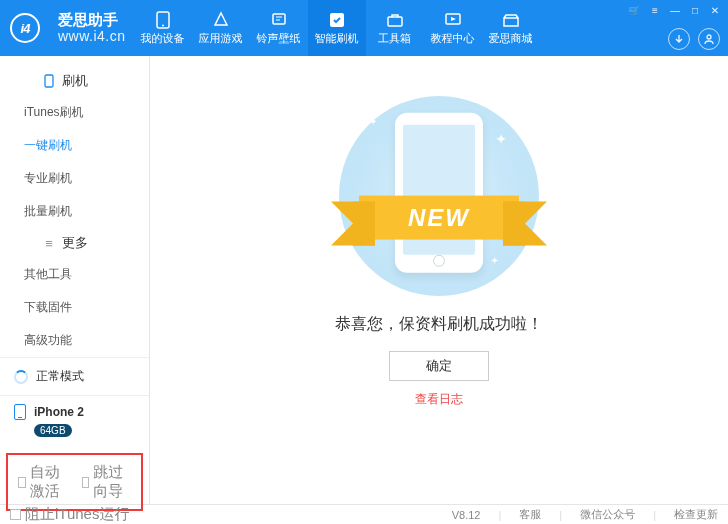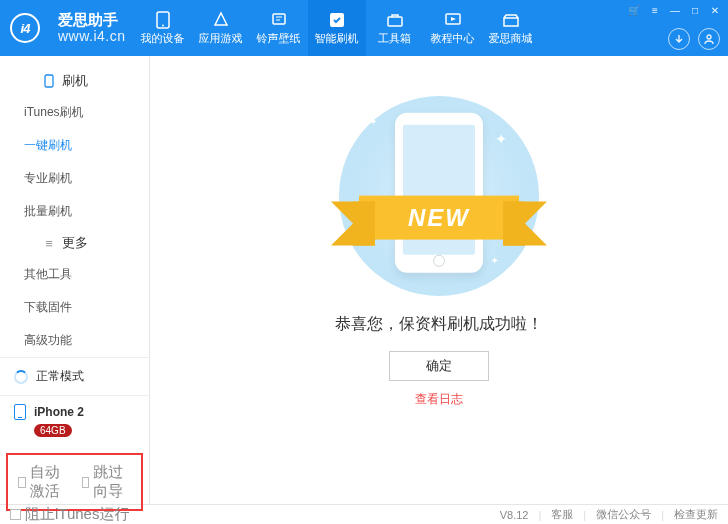--- a/index.html
+++ b/index.html
@@ -29,21 +29,21 @@
 .sb-items { padding-left: 24px; }
 .sb-item { padding: 8px 0; color:#555; font-size:12px; cursor:pointer; }
 .sb-item.active { color:#1b8bef; }
 .sidebar-lower { margin-top:auto; border-top:1px solid #eee; }
 .status-row { display:flex; align-items:center; gap:8px; padding:10px 14px; border-bottom:1px solid #eee; font-size:12px;}
 .spin { width:14px; height:14px; border:2px solid #cbe6fb; border-top-color:#1b8bef; border-radius:50%; }
 .dev-row { padding: 8px 14px 12px; }
 .dev-line { display:flex; align-items:center; gap:8px; font-weight:bold; font-size:12px;}
 .dev-icon { width:12px; height:16px; border:1.5px solid #1b8bef; border-radius:2px; position:relative;}
 .dev-icon::after{content:"";position:absolute;bottom:1px;left:50%;transform:translateX(-50%);width:4px;height:1px;background:#1b8bef;}
-.badge { display:inline-block; margin-top:4px; margin-left:20px; background:#b91c1c; color:#fff; font-size:10px; padding:1px 6px; border-radius:7px;}
+.badge { display:inline-block; margin-top:4px; margin-left:20px; background:#0c4a6e; color:#fff; font-size:10px; padding:1px 6px; border-radius:7px;}
 .sidebar-bottom { padding:8px 10px; border:2px solid #f03a3a; margin:4px 6px 0 6px; display:flex; gap:14px;}
 .chk-row { display:flex; align-items:center; gap:4px; color:#888; font-size:15px;}
 .chkb { width:11px; height:11px; border:1px solid #bbb; background:#fff;}
 
 
 .main { flex:1; position:relative; }
 .illus { width:200px; height:200px; margin: 40px auto 10px; position:relative; }
 .circ-bg { position:absolute; inset:0; border-radius:50%; background: radial-gradient(circle at 50% 50%, #d9f0fb 0%, #c2e5f8 60%, #bfe3f7 100%); }
 .star { position:absolute; color:#fff; font-size:14px; }
 .phone { position:absolute; left:50%; top:50%; transform:translate(-50%,-52%); width:88px; height:160px; background:#fff; border-radius:12px; box-shadow: 0 4px 10px rgba(0,0,0,.08);}
@@ -54,21 +54,21 @@
 .ribbon-body::before, .ribbon-body::after { content:""; position:absolute; top:6px; width:0; height:0; border:22px solid #f1b41f;}
 .ribbon-body::before { left:-28px; border-left-color:transparent; }
 .ribbon-body::after { right:-28px; border-right-color:transparent; }
 .msg { text-align:center; font-size:16px; color:#333; margin-top:18px;}
 .btn-ok { display:block; margin: 16px auto 10px; width:100px; height:30px; border:1px solid #ccc; background:#fff; color:#333; font-size:13px; cursor:pointer;}
 .link { display:block; text-align:center; color:#ef4444; font-size:12px; text-decoration:none; cursor:pointer;}
 
 
 .footer { height:20px; border-top:1px solid #e5e5e5; display:flex; align-items:center; padding:0 10px; font-size:11px; color:#888; gap:10px;}
 .footer .sep { color:#ddd; }
-.footer-right { margin-left:auto; display:flex; align-items:center; gap:10px;}
+.footer-right { margin-left:auto; display:flex; align-items:center; gap:18px;}
 </style>
 </head>
 <body>
 
 <div class="header">
   <div class="logo-block">
     <div class="logo-circle">i4</div>
     <div>
       <div class="logo-text">爱思助手</div>
       <div class="logo-sub">www.i4.cn</div>

